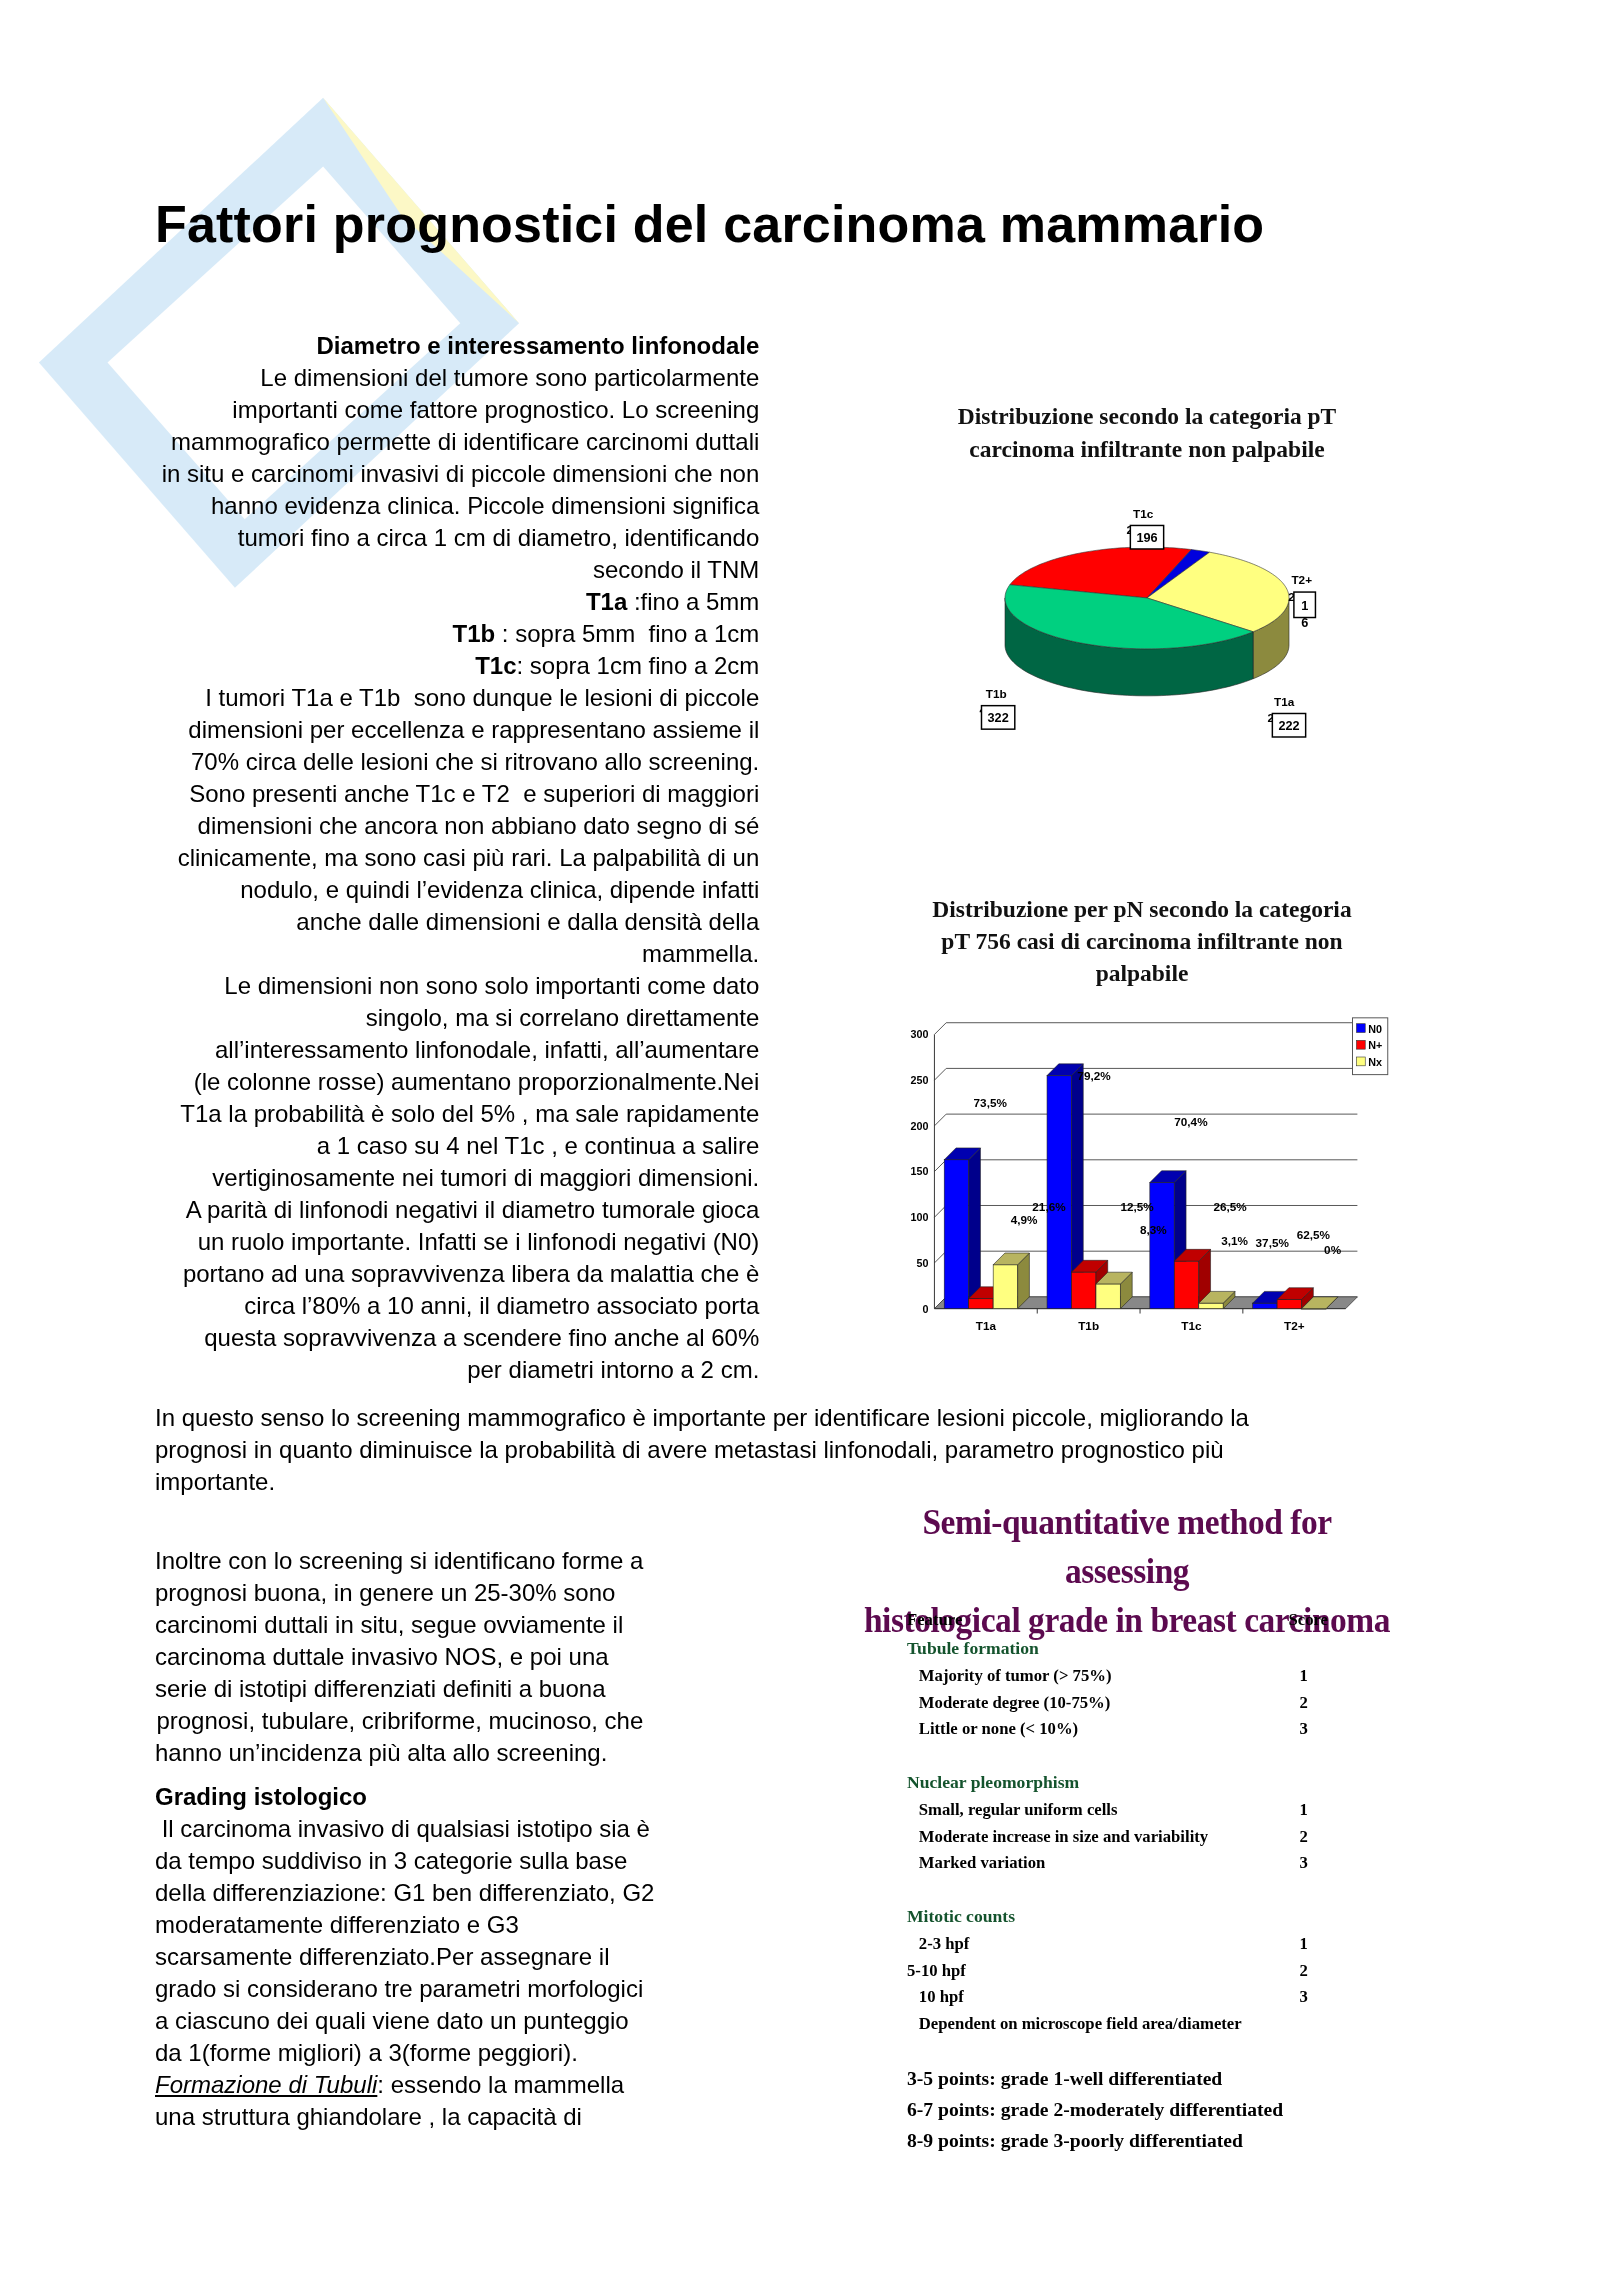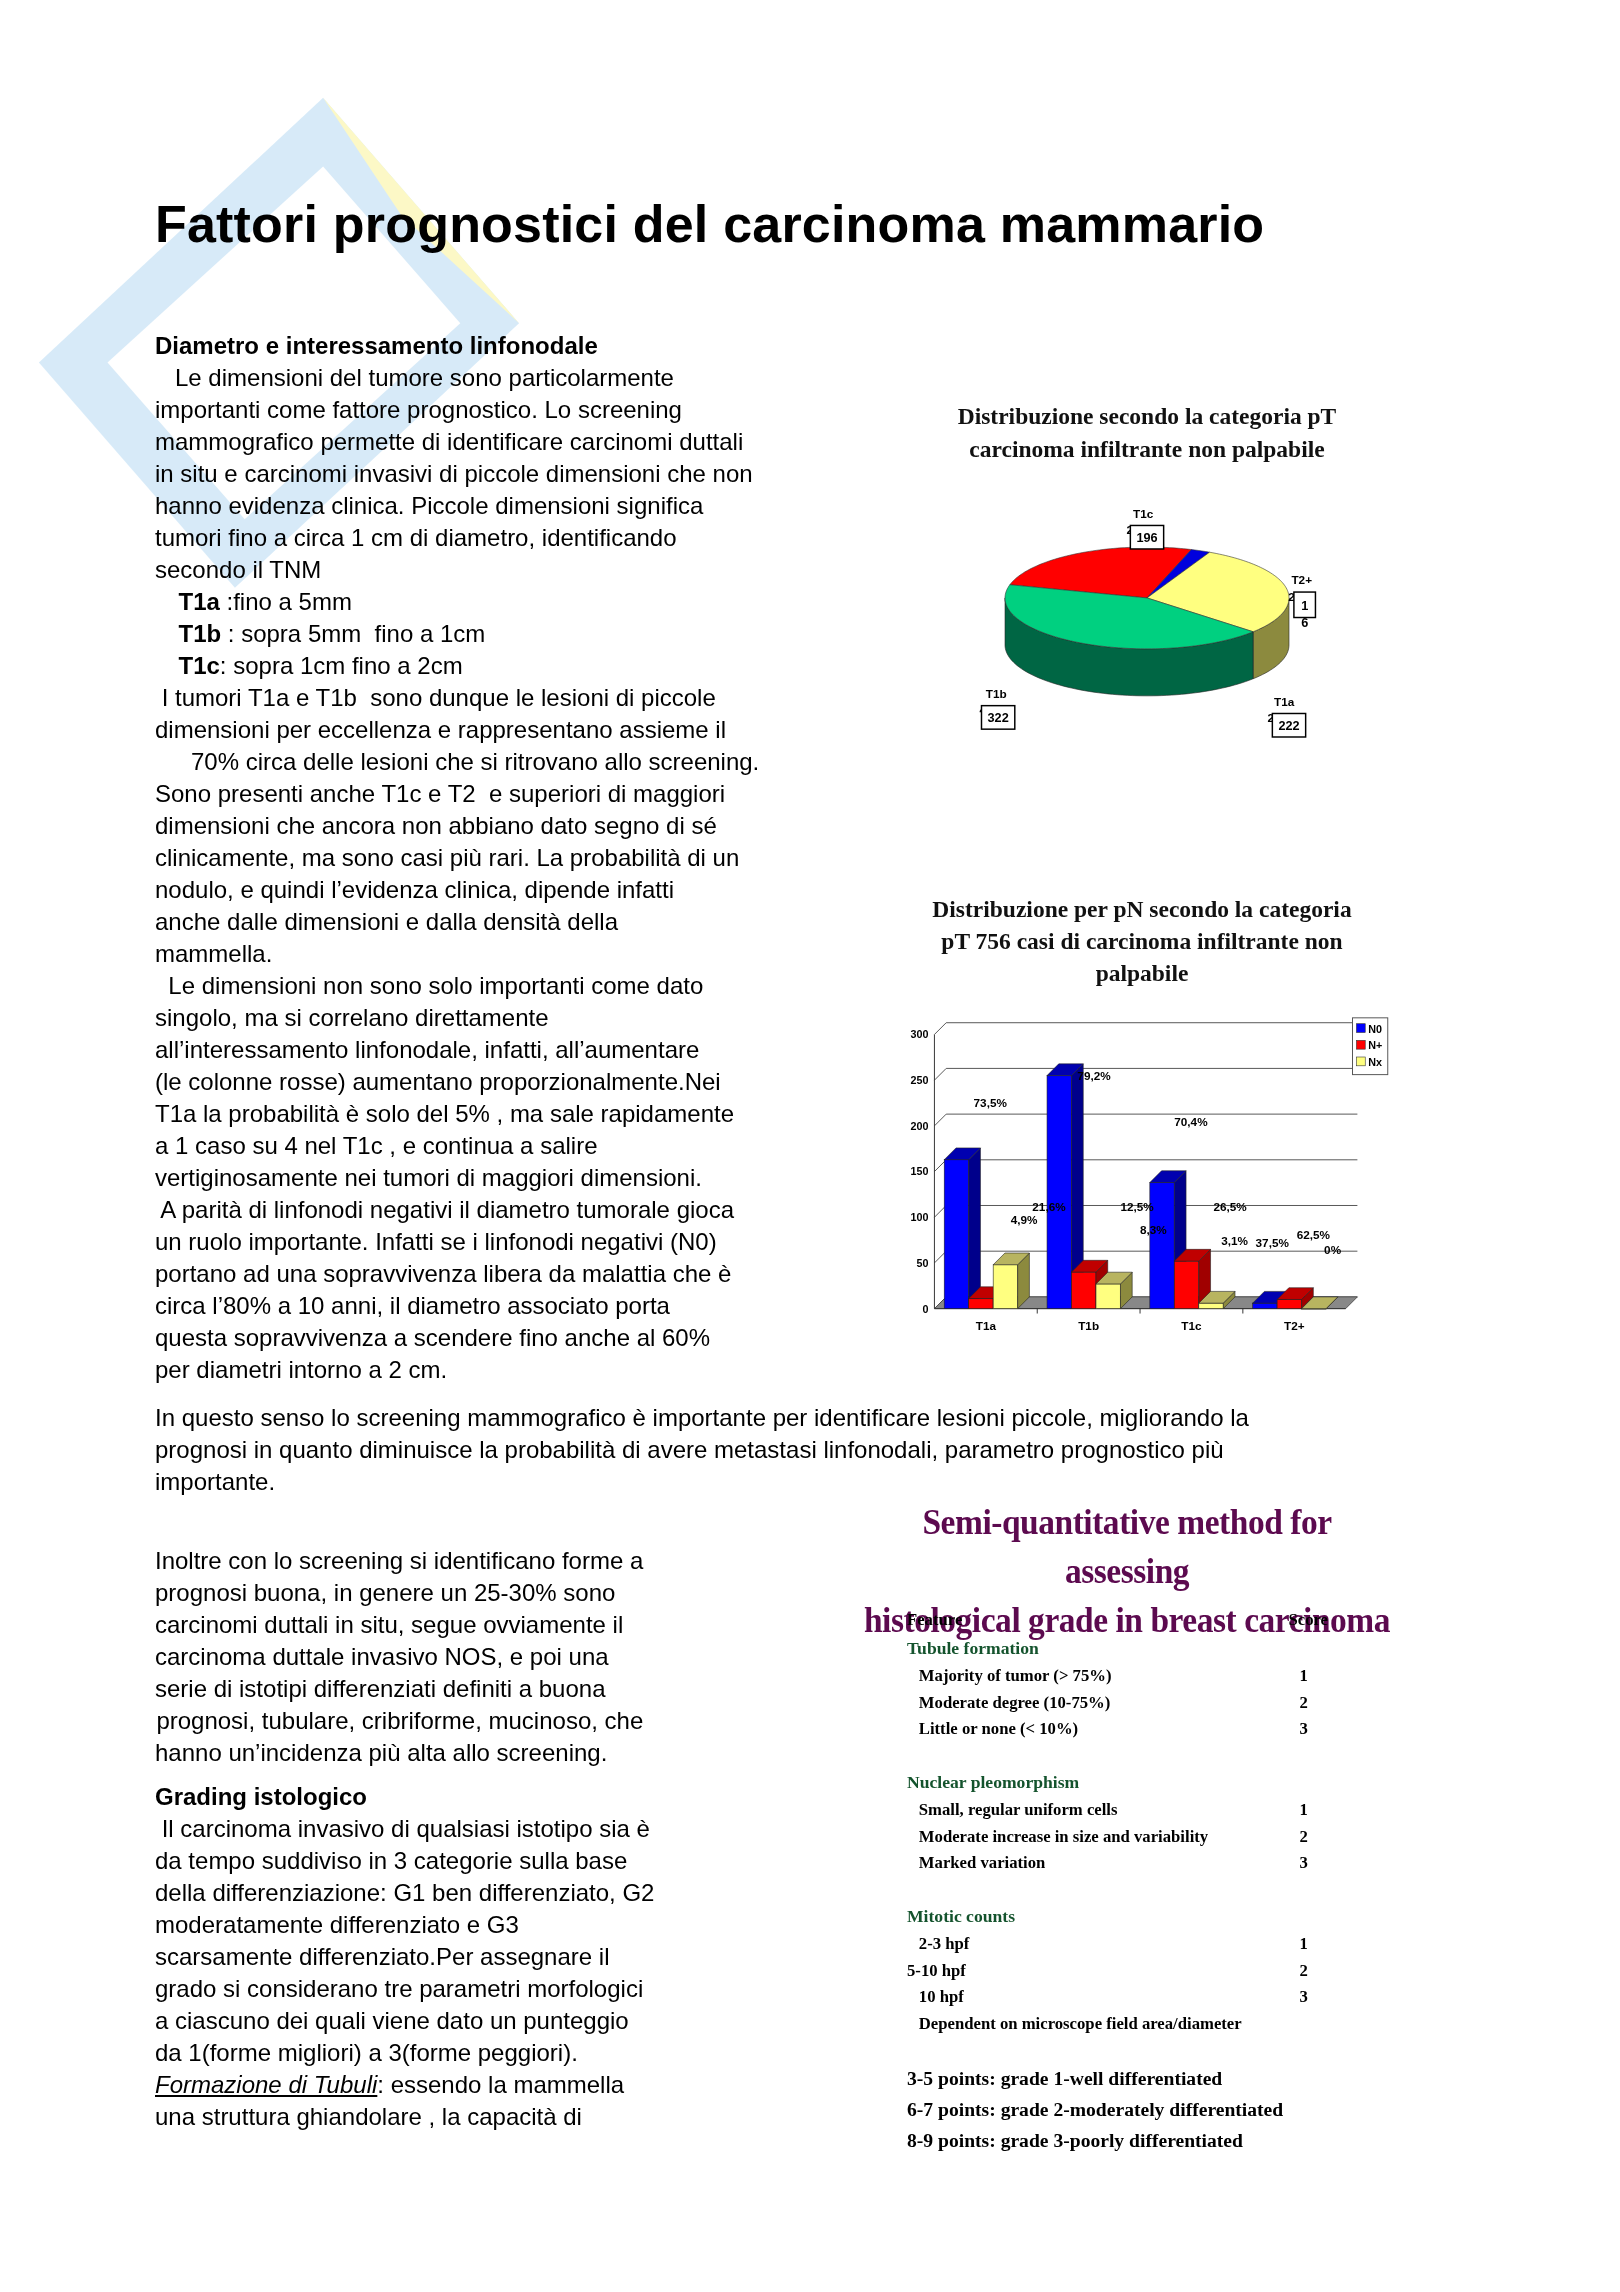--- a/index.html
+++ b/index.html
@@ -2,21 +2,21 @@
 <html><head>
 <meta charset="utf-8">
 <style>
   html, body { margin: 0; padding: 0; background: #ffffff; }
   body { width: 1620px; height: 2293px; position: relative; overflow: hidden;
          font-family: "Liberation Sans", sans-serif; color: #000; }
   .watermark { position: absolute; left: 29px; top: 39px; width: 549px; height: 588px; z-index: 0; }
   .abs { position: absolute; z-index: 1; }
   .title { left: 155px; top: 194px; font-size: 52px; font-weight: bold; letter-spacing: 0.2px; white-space: nowrap; }
   .body-text { font-size: 24px; line-height: 32px; white-space: nowrap; }
-  .col-left { left: 155px; top: 330px; }
+  .col-left { left: 155px; top: 330px; text-align: right; }
   .section-head { font-weight: bold; }
   .indent { padding-left: 23.5px; }
   .b { font-weight: bold; }
   .full-width { left: 155px; top: 1402px; }
   .col-left2 { left: 155px; top: 1497px; }
   .col-left3 { left: 155px; top: 1781px; }
   .u-i { font-style: italic; text-decoration: underline; }
   .chart-title { font-family: "Liberation Serif", serif; font-weight: bold; text-align: center; color: #111; }
   .pie-title { left: 912px; top: 400px; width: 470px; font-size: 23.5px; line-height: 33px; }
   .bar-title { left: 887px; top: 893px; width: 510px; font-size: 23.5px; line-height: 32px; }
@@ -60,21 +60,21 @@
       <div class="indent"><span class="b">T1a</span><span style="white-space: pre;"> :fino a 5mm</span></div>
       <div class="indent"><span class="b">T1b</span><span style="white-space: pre;"> : sopra 5mm  fino a 1cm</span></div>
       <div class="indent"><span class="b">T1c</span><span style="white-space: pre;">: sopra 1cm fino a 2cm</span></div>
     </div>
   <div id="lines-b">
       <div style="white-space: pre;"> I tumori T1a e T1b  sono dunque le lesioni di piccole</div>
       <div style="white-space: pre;">dimensioni per eccellenza e rappresentano assieme il</div>
       <div style="white-space: pre; margin-left: 36px;">70% circa delle lesioni che si ritrovano allo screening.</div>
       <div style="white-space: pre;">Sono presenti anche T1c e T2  e superiori di maggiori</div>
       <div style="white-space: pre;">dimensioni che ancora non abbiano dato segno di sé</div>
-      <div style="white-space: pre;">clinicamente, ma sono casi più rari. La probabilità di un</div>
+      <div style="white-space: pre;">clinicamente, ma sono casi più rari. La palpabilità di un</div>
       <div style="white-space: pre;">nodulo, e quindi l’evidenza clinica, dipende infatti</div>
       <div style="white-space: pre;">anche dalle dimensioni e dalla densità della</div>
       <div style="white-space: pre;">mammella.</div>
       <div style="white-space: pre;">  Le dimensioni non sono solo importanti come dato</div>
       <div style="white-space: pre;">singolo, ma si correlano direttamente</div>
       <div style="white-space: pre;">all’interessamento linfonodale, infatti, all’aumentare</div>
       <div style="white-space: pre;">(le colonne rosse) aumentano proporzionalmente.Nei</div>
       <div style="white-space: pre;">T1a la probabilità è solo del 5% , ma sale rapidamente</div>
       <div style="white-space: pre;">a 1 caso su 4 nel T1c , e continua a salire</div>
       <div style="white-space: pre;">vertiginosamente nei tumori di maggiori dimensioni.</div>

